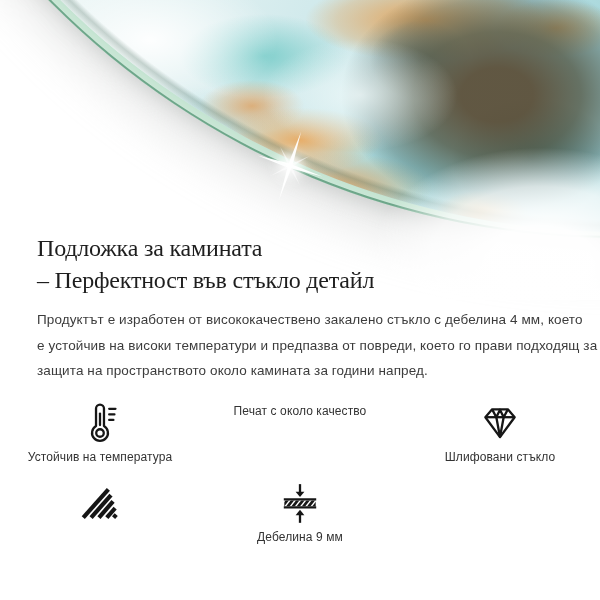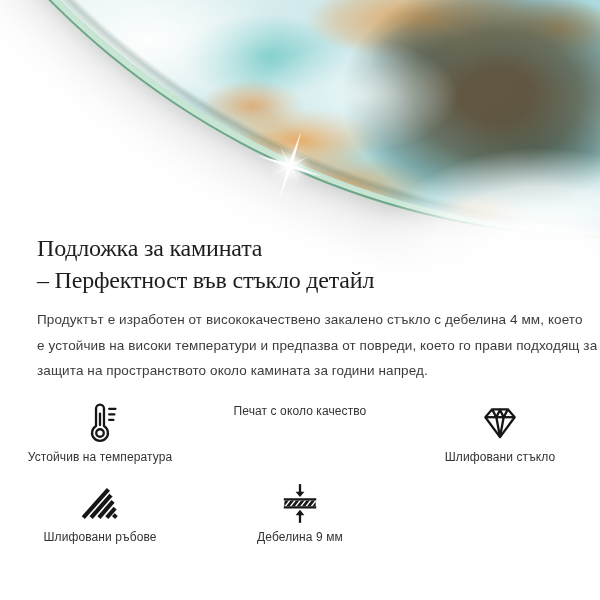--- a/index.html
+++ b/index.html
@@ -173,21 +173,20 @@
       <svg viewBox="0 0 44 44">
         <g stroke="#161616" stroke-width="4" fill="none">
           <line x1="6" y1="35" x2="30" y2="8"></line>
           <line x1="13.5" y1="35" x2="32.5" y2="13.5"></line>
           <line x1="21" y1="35" x2="34.5" y2="19.5"></line>
           <line x1="28.5" y1="35" x2="36.5" y2="26"></line>
           <line x1="35" y1="35" x2="37.5" y2="32.2"></line>
         </g>
       </svg>
     </div>
-    <div class="label">Шлифовани ръбове</div>
   </div>
 
   <div class="feature">
     <div class="icon-box">
       <svg viewBox="0 0 44 44">
         <defs>
           <clipPath id="barclip">
               <rect x="7" y="18.6" width="30" height="5.6"></rect>
             </clipPath>
         </defs>

